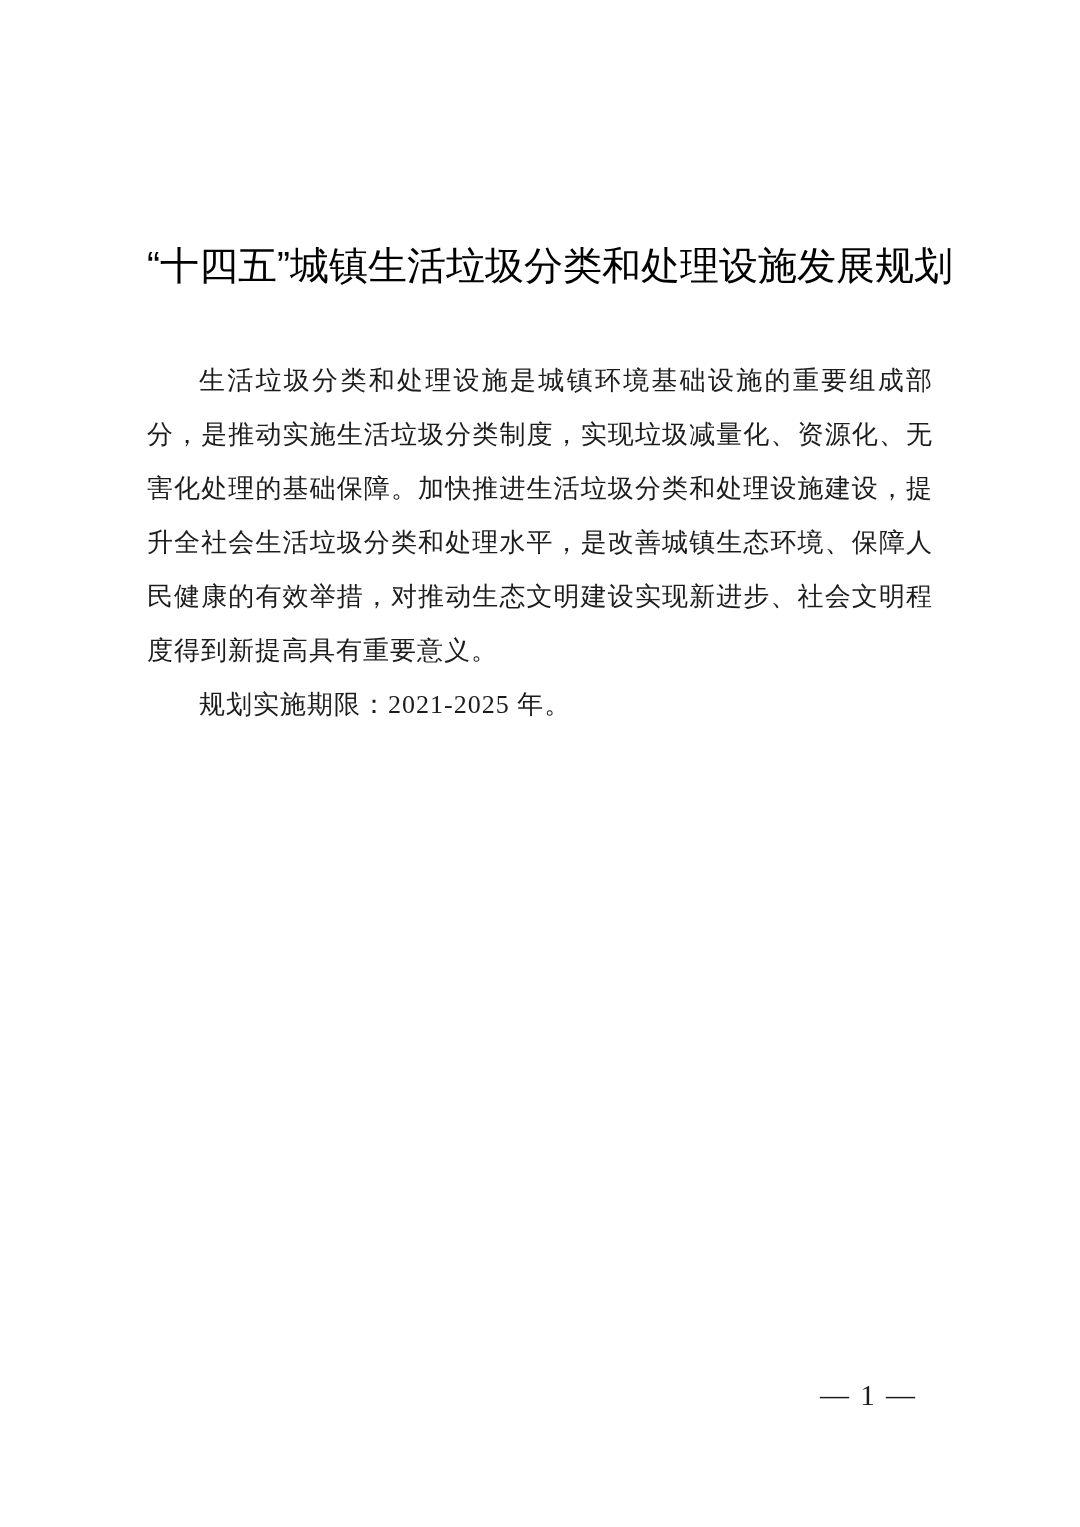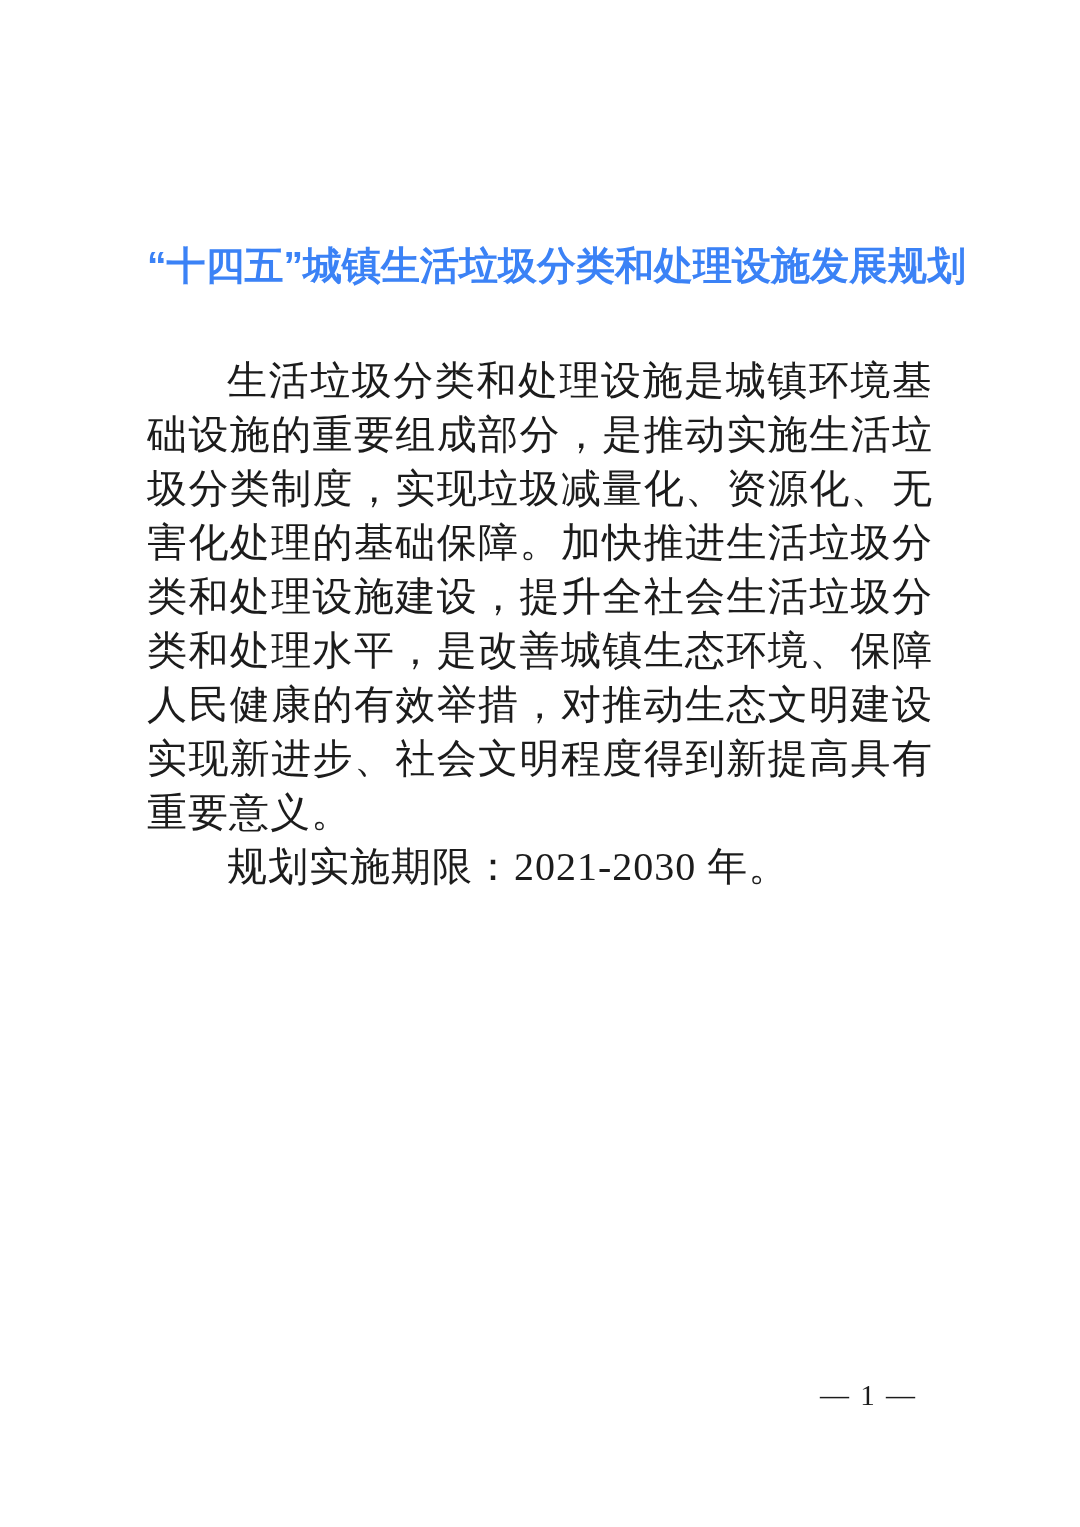--- a/index.html
+++ b/index.html
@@ -20,28 +20,28 @@
     left: 147px;
     right: 147px;
     top: 0;
   }
   .doc-title {
     margin-top: 242px;
     text-align: center;
     font-family: "Liberation Sans", "DejaVu Sans", sans-serif;
     font-size: 39px;
     line-height: 48px;
-    font-weight: 700;
-    color: #3b82f6;
+    font-weight: 400;
+    color: #000000;
     letter-spacing: 0px;
     white-space: nowrap;
   }
   .doc-body {
     margin-top: 64px;
-    font-size: 40px;
+    font-size: 26px;
     line-height: 54px;
     text-align: justify;
     letter-spacing: 1px;
   }
   .doc-body p {
     text-indent: 2em;
     margin: 0;
   }
   .page-number {
     position: absolute;
@@ -55,17 +55,17 @@
   }
 </style>
 </head>
 <body>
 
 <div class="page">
   <div class="content">
     <h1 class="doc-title">“十四五”城镇生活垃圾分类和处理设施发展规划</h1>
     <div class="doc-body">
       <p>生活垃圾分类和处理设施是城镇环境基础设施的重要组成部分，是推动实施生活垃圾分类制度，实现垃圾减量化、资源化、无害化处理的基础保障。加快推进生活垃圾分类和处理设施建设，提升全社会生活垃圾分类和处理水平，是改善城镇生态环境、保障人民健康的有效举措，对推动生态文明建设实现新进步、社会文明程度得到新提高具有重要意义。</p>
-      <p>规划实施期限：2021-2030 年。</p>
+      <p>规划实施期限：2021-2025 年。</p>
     </div>
   </div>
   <div class="page-number">— 1 —</div>
 </div>
 
 </body></html>

